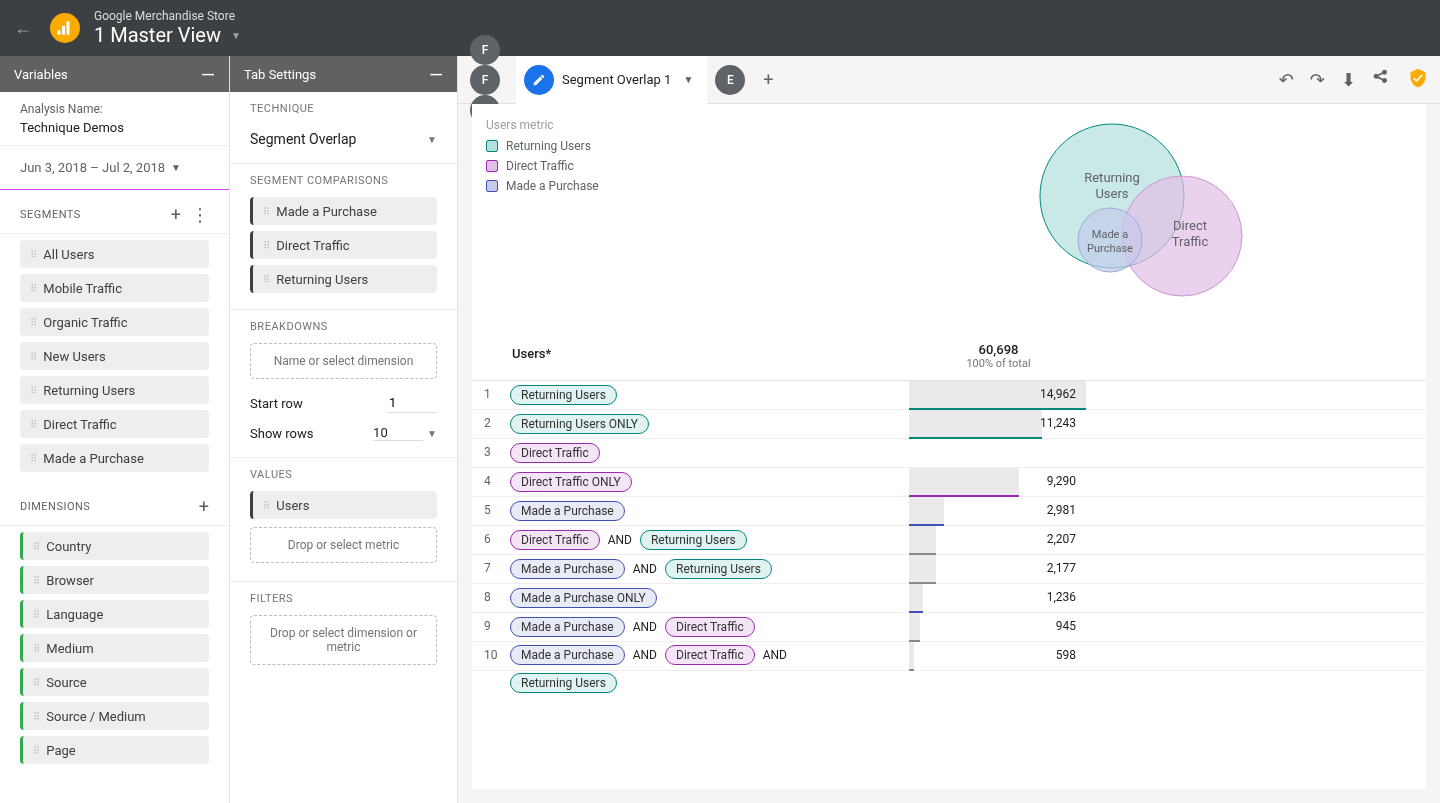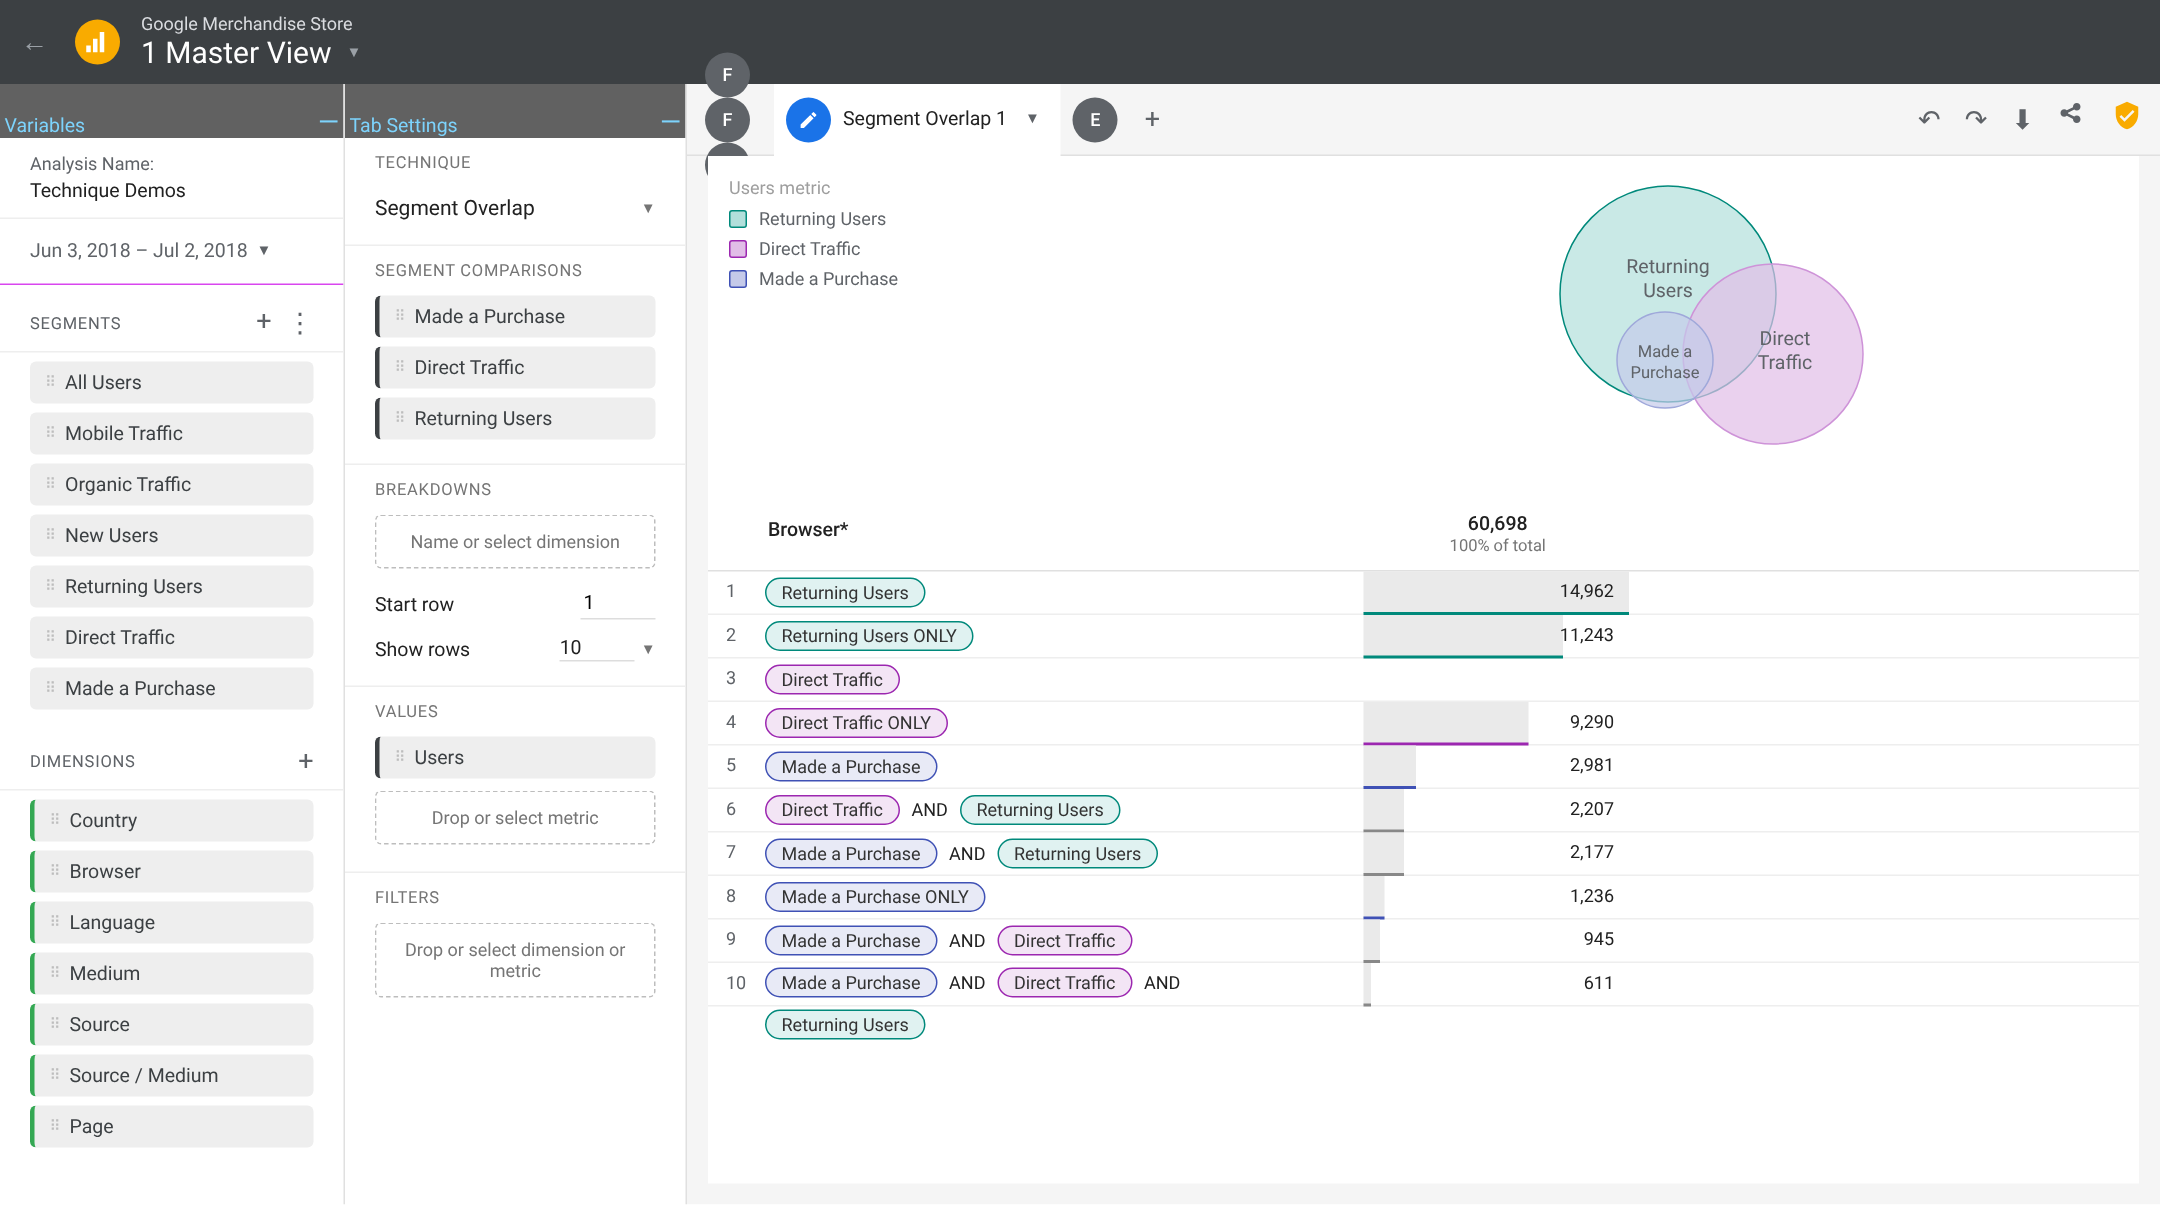--- a/index.html
+++ b/index.html
@@ -9,21 +9,21 @@
 .ga-logo{width:30px;height:30px;background:#f9ab00;border-radius:50%;display:flex;align-items:center;justify-content:center;margin-right:14px}
 .ga-logo svg{width:18px;height:18px}
 .prop-name{font-size:12px;color:#dadce0}
 .view-name{font-size:20px;display:flex;align-items:center;gap:10px}
 .view-drop{color:#9aa0a6;font-size:10px}
 .layout{display:flex;height:747px}
 .panel{background:#fff;overflow-y:auto}
 .panel-vars{width:230px;border-right:1px solid #e0e0e0}
 .panel-tab{width:228px;border-right:1px solid #e0e0e0}
 .panel-content{flex:1;background:#f5f5f5;display:flex;flex-direction:column}
-.panel-head{background:#616161;color:#7dd3fc;height:36px;display:flex;align-items:flex-end;justify-content:space-between;padding:0 3px;font-size:13px}
+.panel-head{background:#616161;color:#ffffff;height:36px;display:flex;align-items:center;justify-content:space-between;padding:0 14px;font-size:13px}
 .minimize{font-size:18px;cursor:pointer}
 .section{padding:14px 20px 8px;border-bottom:1px solid #eee}
 .section-label{font-size:11px;color:#5f6368;letter-spacing:.5px}
 .sec-row{display:flex;justify-content:space-between;align-items:center}
 .sec-icons{display:flex;gap:10px;color:#5f6368}
 .icon-btn{cursor:pointer;font-size:18px}
 .chip{background:#eeeeee;border-radius:4px;height:28px;display:flex;align-items:center;padding:0 10px;margin:6px 20px;font-size:13px;color:#3c4043;position:relative;cursor:grab}
 .chip.in-tab{margin:6px 0;border-left:3px solid}
 .chip .drag{color:#bdbdbd;margin-right:8px;font-size:10px;letter-spacing:-2px}
 .chip-teal{border-left-color:#00897b}
@@ -259,21 +259,21 @@
           <circle cx="118" cy="122" r="32" fill="#c5cae9" fill-opacity=".7" stroke="#9fa8da"></circle>
           <text x="120" y="64" text-anchor="middle" fill="#5f6368" font-size="13">Returning</text>
           <text x="120" y="80" text-anchor="middle" fill="#5f6368" font-size="13">Users</text>
           <text x="198" y="112" text-anchor="middle" fill="#5f6368" font-size="13">Direct</text>
           <text x="198" y="128" text-anchor="middle" fill="#5f6368" font-size="13">Traffic</text>
           <text x="118" y="120" text-anchor="middle" fill="#5f6368" font-size="11">Made a</text>
           <text x="118" y="134" text-anchor="middle" fill="#5f6368" font-size="11">Purchase</text>
         </svg>
       </div>
       <div class="totals-row">
-        <div class="tot-label">Browser*</div>
+        <div class="tot-label">Users*</div>
         <div class="tot-val">
           <div class="tot-num">60,698</div>
           <div class="tot-pct">100% of total</div>
         </div>
       </div>
       <div id="data-rows">
   <div class="data-row">
     <div class="row-num">1</div>
     <div class="row-pills">
               <span class="pill pill-teal">Returning Users</span>
@@ -396,19 +396,19 @@
               <span class="and">AND</span>
               <span class="pill pill-purple">Direct Traffic</span>
               <span class="and">AND</span>
               <span class="pill pill-teal">Returning Users</span>
             </div>
     <div class="row-bar">
       <div class="bar-wrap">
         <div class="bar" style="width:3%"></div>
         <div class="bar-line" style="width:3%;background:#888"></div>
       </div>
-      <span class="bar-val">611</span>
+      <span class="bar-val">598</span>
     </div>
   </div>
         </div>
     </div>
   </div>
 </div>
 
 </body></html>

